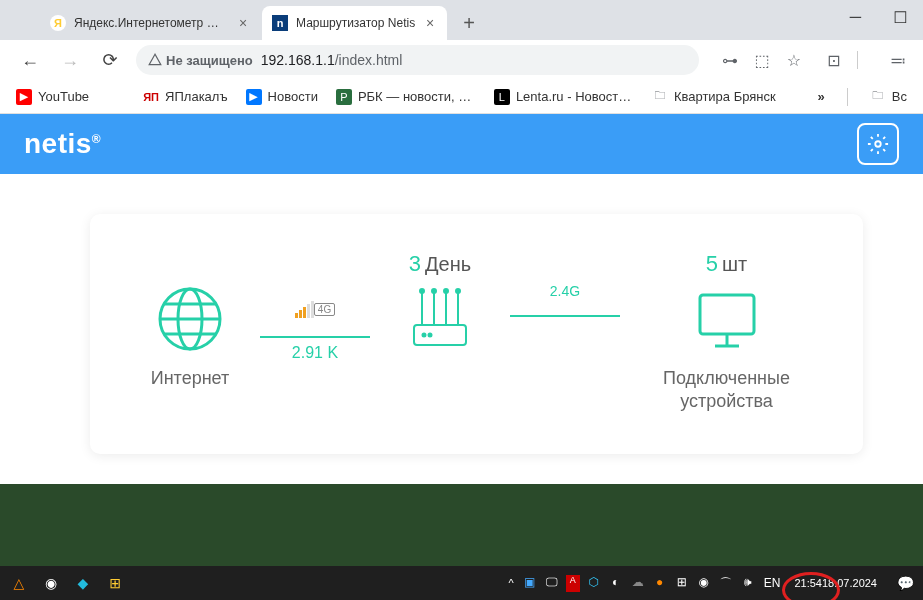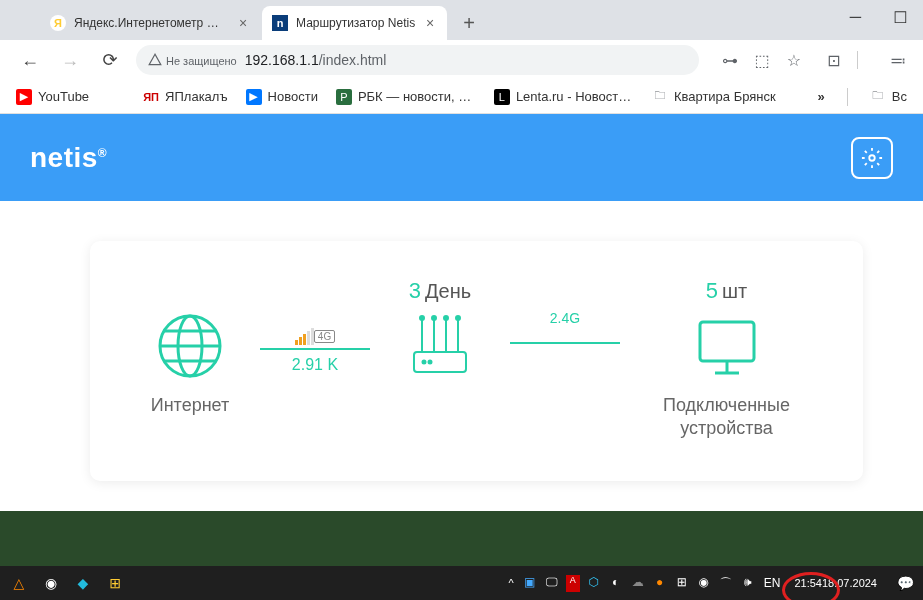--- a/index.html
+++ b/index.html
@@ -14,49 +14,49 @@
 .tab-title { white-space: nowrap; overflow: hidden; text-overflow: ellipsis; flex: 1; }
 .tab-close { width: 14px; height: 14px; display: flex; align-items: center; justify-content: center; color: #666; font-size: 14px; flex-shrink: 0; }
 .new-tab { width: 28px; height: 28px; display: flex; align-items: center; justify-content: center; color: #555; font-size: 20px; margin-left: 6px; margin-bottom: 3px; }
 .window-controls { position: absolute; right: 0; top: 0; display: flex; height: 34px; }
 .win-btn { width: 45px; display: flex; align-items: center; justify-content: center; color: #333; }
 
 .addr-bar { height: 40px; display: flex; align-items: center; padding: 0 16px; gap: 12px; background: #fff; }
 .nav-btn { width: 28px; height: 28px; display: flex; align-items: center; justify-content: center; color: #444; font-size: 18px; }
 .nav-btn.disabled { color: #bbb; }
 .url-box { flex: 1; height: 30px; background: #f1f3f4; border-radius: 15px; display: flex; align-items: center; padding: 0 12px; gap: 8px; font-size: 14px; }
-.sec-icon { display: flex; align-items: flex-end; gap: 4px; color: #5f6368; font-size: 11px; }
+.sec-icon { display: flex; align-items: flex-start; gap: 4px; color: #5f6368; font-size: 13px; font-weight: bold; }
 .url-text { color: #202124; }
 .url-path { color: #5f6368; }
 .addr-icons { display: flex; gap: 14px; align-items: center; color: #5f6368; margin-left: 10px; }
 .addr-icons span { width: 18px; display: flex; justify-content: center; }
 
 .bookmarks-bar { height: 34px; display: flex; align-items: center; padding: 0 16px; gap: 18px; background: #fff; border-bottom: 1px solid #e0e0e0; font-size: 13px; color: #333; }
 .bm-item { display: flex; align-items: center; gap: 6px; max-width: 140px; white-space: nowrap; overflow: hidden; }
 .bm-favicon { width: 16px; height: 16px; display: flex; align-items: center; justify-content: center; font-size: 11px; border-radius: 2px; flex-shrink:0; }
 .bm-text { overflow: hidden; text-overflow: ellipsis; }
 .bm-more { color: #333; font-weight: bold; margin-left: auto; }
 
 
 .page { width: 100%; background: #fff; }
-.netis-header { height: 87px; background: #3a9df7; display: flex; align-items: center; justify-content: space-between; padding: 0 30px; }
+.netis-header { height: 60px; background: #3a9df7; display: flex; align-items: center; justify-content: space-between; padding: 0 24px; }
 .netis-logo { color: #fff; font-size: 28px; font-weight: 600; font-family: Georgia, serif; letter-spacing: 0.5px; }
 .settings-btn { width: 42px; height: 42px; border: 2px solid #fff; border-radius: 8px; display: flex; align-items: center; justify-content: center; color: #fff; }
 
 .content-wrap { padding: 40px 60px 30px 90px; background: #fff; }
 .card { background: #fff; border-radius: 10px; box-shadow: 0 2px 12px rgba(0,0,0,0.08); padding: 35px 40px 40px; display: flex; align-items: flex-start; justify-content: space-around; gap: 10px; }
 
 .status-col { display: flex; flex-direction: column; align-items: center; text-align: center; min-width: 120px; }
 .status-col-top { height: 30px; display: flex; align-items: center; justify-content: center; font-size: 20px; color: #555; }
 .status-col-top .num { color: #26d0a8; font-size: 22px; margin-right: 4px; }
 .status-icon-wrap { height: 80px; display: flex; align-items: center; justify-content: center; }
 .status-label { font-size: 18px; color: #666; margin-top: 8px; line-height: 1.3; }
 
 .connector { display: flex; flex-direction: column; align-items: center; padding-top: 52px; min-width: 110px; }
-.conn-top { display: flex; align-items: center; gap: 0; margin-bottom: 3px; }
+.conn-top { display: flex; align-items: center; gap: 0; margin-bottom: 18px; }
 .signal-bars { display: flex; align-items: flex-end; gap: 1px; }
 .signal-bars span { width: 3px; background: #f0a020; }
 .signal-bars span:nth-child(1){height:5px;} .signal-bars span:nth-child(2){height:8px;} .signal-bars span:nth-child(3){height:11px;}
 .signal-bars span.off { background: #ddd; }
 .signal-bars span:nth-child(4){height:14px;} .signal-bars span:nth-child(5){height:17px;}
 .badge-4g { border: 1px solid #888; color: #888; font-size: 10px; padding: 0 3px; border-radius: 2px; }
 .conn-line { width: 100%; height: 2px; background: #26d0a8; }
 .conn-value { color: #26d0a8; font-size: 16px; margin-top: 6px; }
 .conn-band { color: #26d0a8; font-size: 14px; margin-bottom: 16px; margin-top:-18px; }
 

